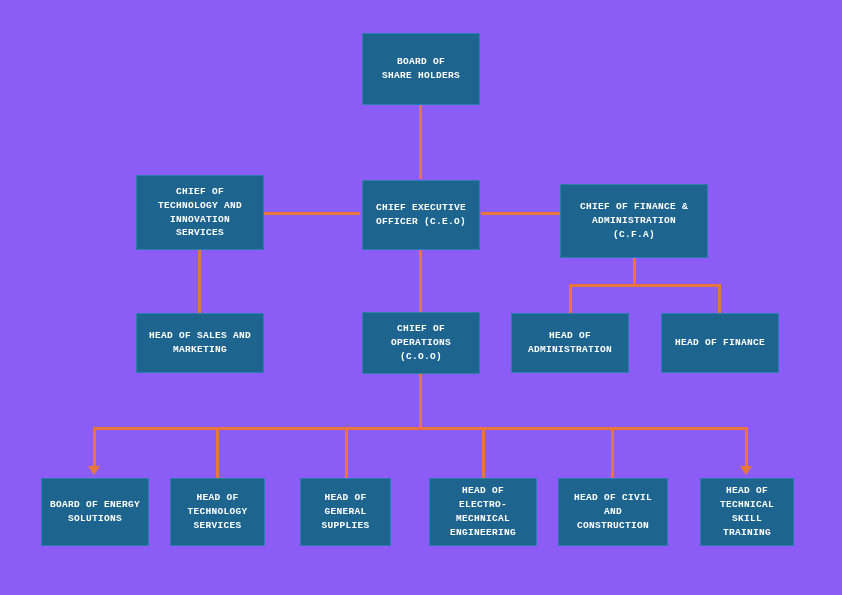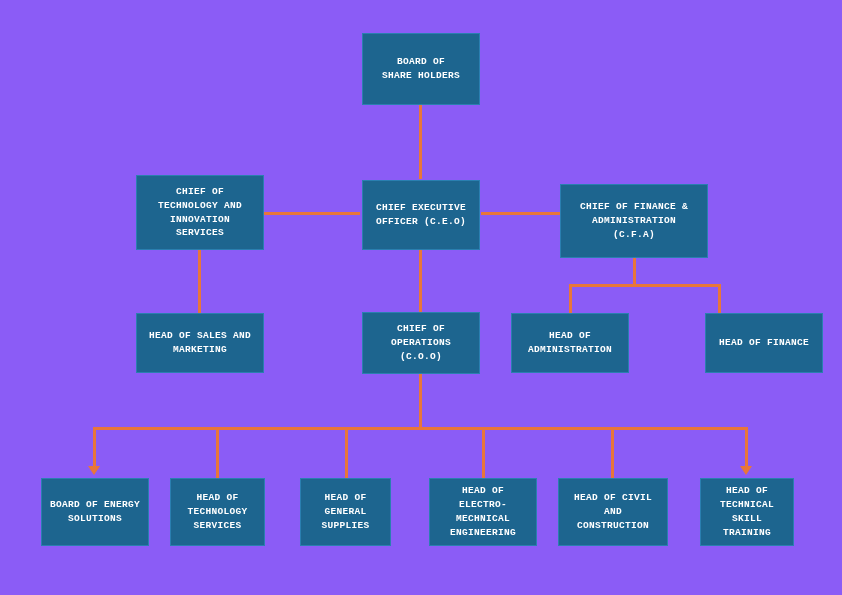--- a/index.html
+++ b/index.html
@@ -116,21 +116,21 @@
     <span>CHIEF OF
 OPERATIONS
 (C.O.O)</span>
   </div>
 
   <div class="node" style="left:511px; top:313px; width:118px; height:60px;">
     <span>HEAD OF
 ADMINISTRATION</span>
   </div>
 
-  <div class="node" style="left:661px; top:313px; width:118px; height:60px;margin-left:44px;">
+  <div class="node" style="left:661px; top:313px; width:118px; height:60px;">
     <span>HEAD OF FINANCE</span>
   </div>
 
   <div class="node" style="left:41px; top:478px; width:108px; height:68px;">
     <span>BOARD OF ENERGY
 SOLUTIONS</span>
   </div>
 
   <div class="node" style="left:170px; top:478px; width:95px; height:68px;">
     <span>HEAD OF

